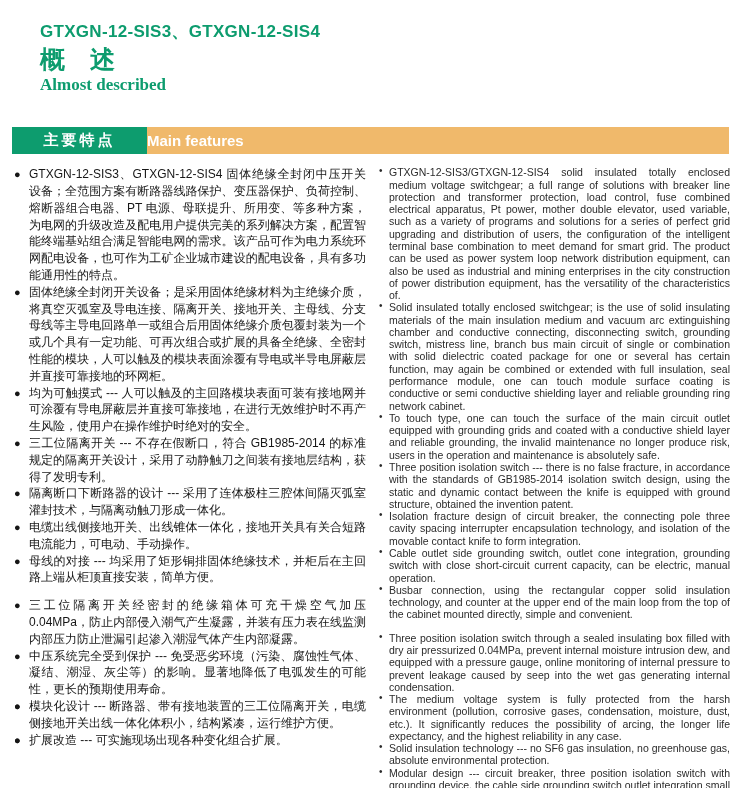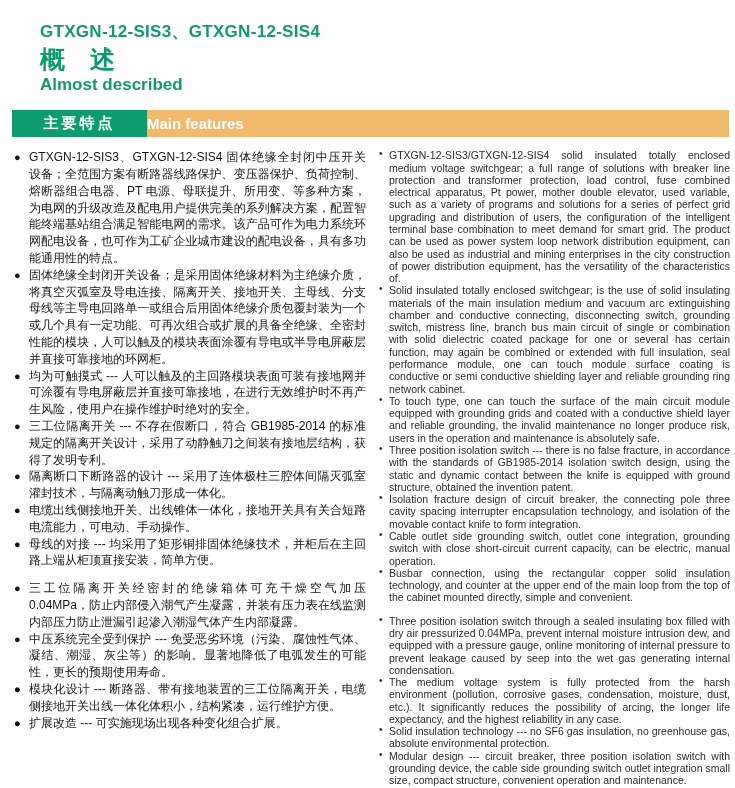--- a/index.html
+++ b/index.html
@@ -19,26 +19,26 @@
     font-size: 17px; font-weight: bold; letter-spacing: 0.3px;
   }
   .overview-zh {
     font-family: "Liberation Serif", "DejaVu Serif", serif;
     color: var(--green);
     font-size: 25px; font-weight: 600;
     margin-top: 4px; line-height: 1.05;
   }
   .overview-en {
     color: var(--green);
-    font-size: 17px; font-weight: bold; margin-top: 2px;
+    font-size: 17px; font-weight: bold; margin-top: 2px; font-family: Liberation Serif, serif;
   }
 
   
   .features-bar {
-    margin: 15px 6px 0 12px;
+    margin: 32px 6px 0 12px;
     width: 717px; height: 27px;
     display: flex;
   }
   .bar-zh {
     width: 135px; background: var(--green);
     color: #fff; font-weight: bold; font-size: 15px; letter-spacing: 3px;
     display: flex; align-items: center; justify-content: center;
   }
   .bar-en {
     flex: 1; background: var(--orange);
@@ -169,21 +169,21 @@
           <span>GTXGN-12-SIS3/GTXGN-12-SIS4 solid insulated totally enclosed medium voltage switchgear; a full range of solutions with breaker line protection and transformer protection, load control, fuse combined electrical apparatus, Pt power, mother double elevator, used variable, such as a variety of programs and solutions for a series of perfect grid upgrading and distribution of users, the configuration of the intelligent terminal base combination to meet demand for smart grid. The product can be used as power system loop network distribution equipment, can also be used as industrial and mining enterprises in the city construction of power distribution equipment, has the versatility of the characteristics of.</span>
         </li>
 
         <li class="item">
           <span class="bullet">•</span>
           <span>Solid insulated totally enclosed switchgear; is the use of solid insulating materials of the main insulation medium and vacuum arc extinguishing chamber and conductive connecting, disconnecting switch, grounding switch, mistress line, branch bus main circuit of single or combination with solid dielectric coated package for one or several has certain function, may again be combined or extended with full insulation, seal performance module, one can touch module surface coating is conductive or semi conductive shielding layer and reliable grounding ring network cabinet.</span>
         </li>
 
         <li class="item">
           <span class="bullet">•</span>
-          <span>To touch type, one can touch the surface of the main circuit module equipped with grounding grids and coated with a conductive shield layer and reliable grounding, the invalid maintenance no longer produce risk, users in the operation and maintenance is absolutely safe.</span>
+          <span>To touch type, one can touch the surface of the main circuit outlet equipped with grounding grids and coated with a conductive shield layer and reliable grounding, the invalid maintenance no longer produce risk, users in the operation and maintenance is absolutely safe.</span>
         </li>
 
         <li class="item">
           <span class="bullet">•</span>
           <span>Three position isolation switch --- there is no false fracture, in accordance with the standards of GB1985-2014 isolation switch design, using the static and dynamic contact between the knife is equipped with ground structure, obtained the invention patent.</span>
         </li>
 
         <li class="item">
           <span class="bullet">•</span>
           <span>Isolation fracture design of circuit breaker, the connecting pole three cavity spacing interrupter encapsulation technology, and isolation of the movable contact knife to form integration.</span>

